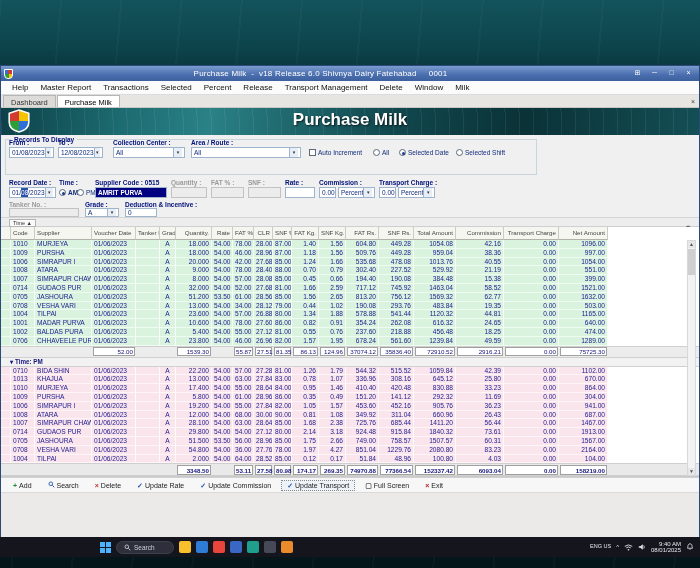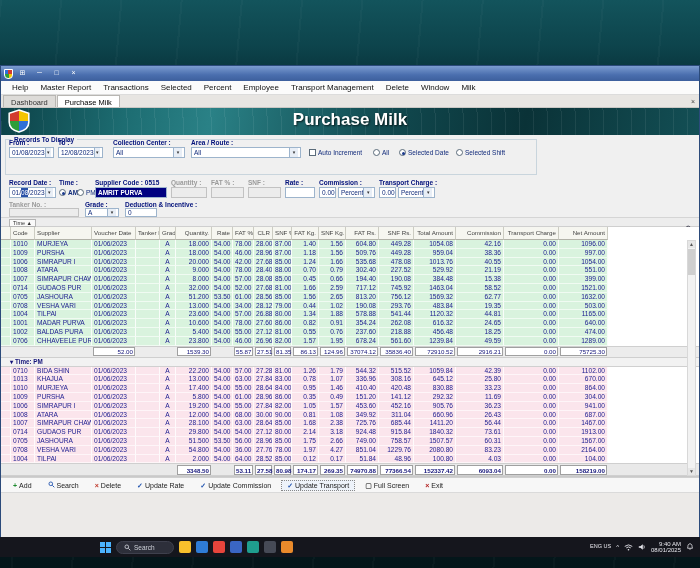--- a/index.html
+++ b/index.html
@@ -110,33 +110,34 @@
 </style>
 </head>
 <body>
 
 <div class="wallpaper"></div>
 
 <div class="window">
 
   <div class="titlebar">
     <span class="mini-shield"></span>
+    <span class="title">Purchase Milk  -  v18 Release 6.0 Shivnya Dairy Fatehabad     0001</span>
     <span class="wbtn">⊞</span>
     <span class="wbtn">─</span>
     <span class="wbtn">□</span>
     <span class="wbtn">×</span>
   </div>
 
   <div class="menubar" id="menubar">
       <span>Help</span>
       <span>Master Report</span>
       <span>Transactions</span>
       <span>Selected</span>
       <span>Percent</span>
-      <span>Employee</span>
+      <span>Release</span>
       <span>Transport Management</span>
       <span>Delete</span>
       <span>Window</span>
       <span>Milk</span>
     </div>
 
   <div class="tabbar" id="tabbar">
       <span class="tab">Dashboard</span>
       <span class="tab active">Purchase Milk</span>
       <span class="tab-close">×</span>

